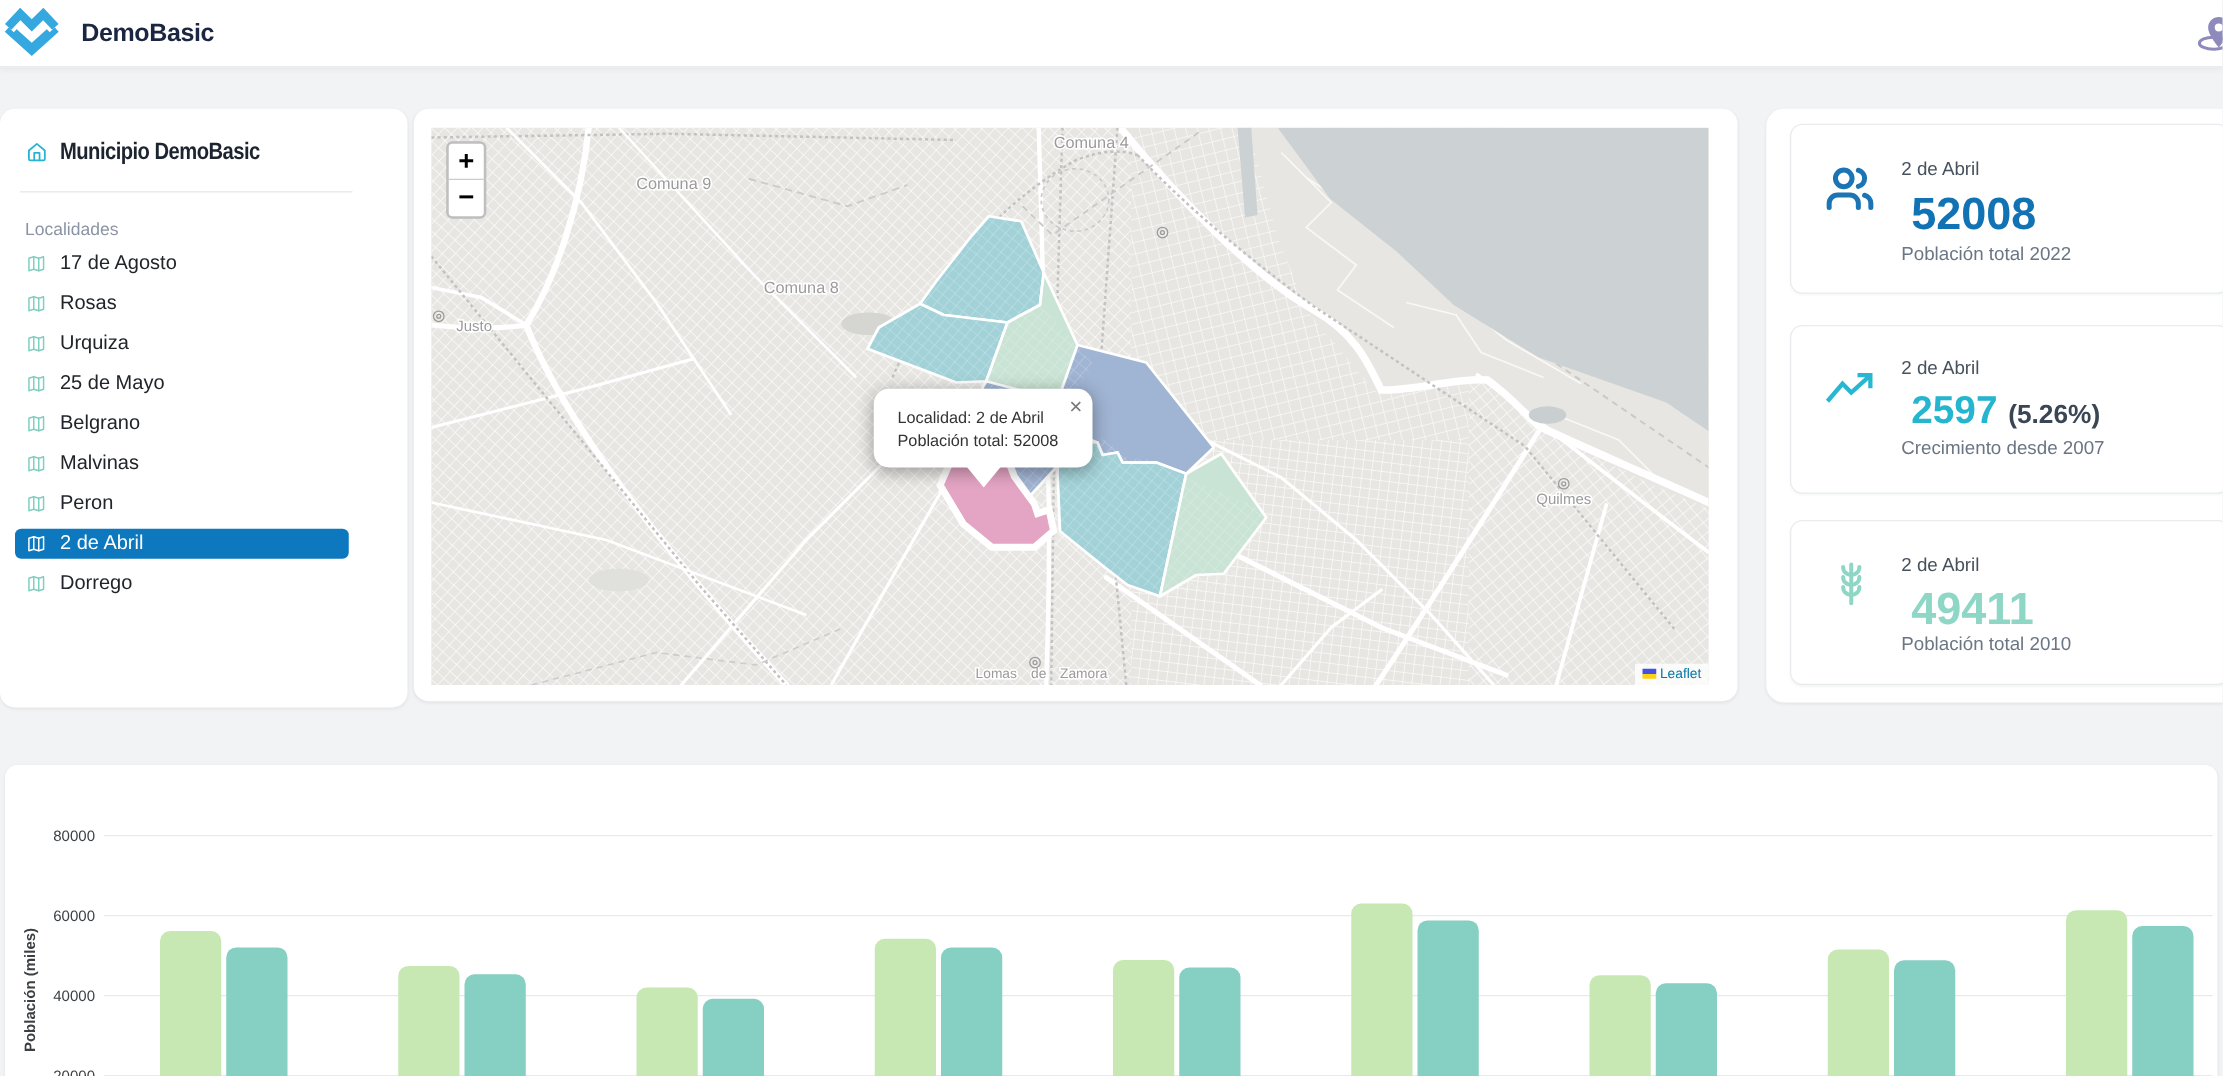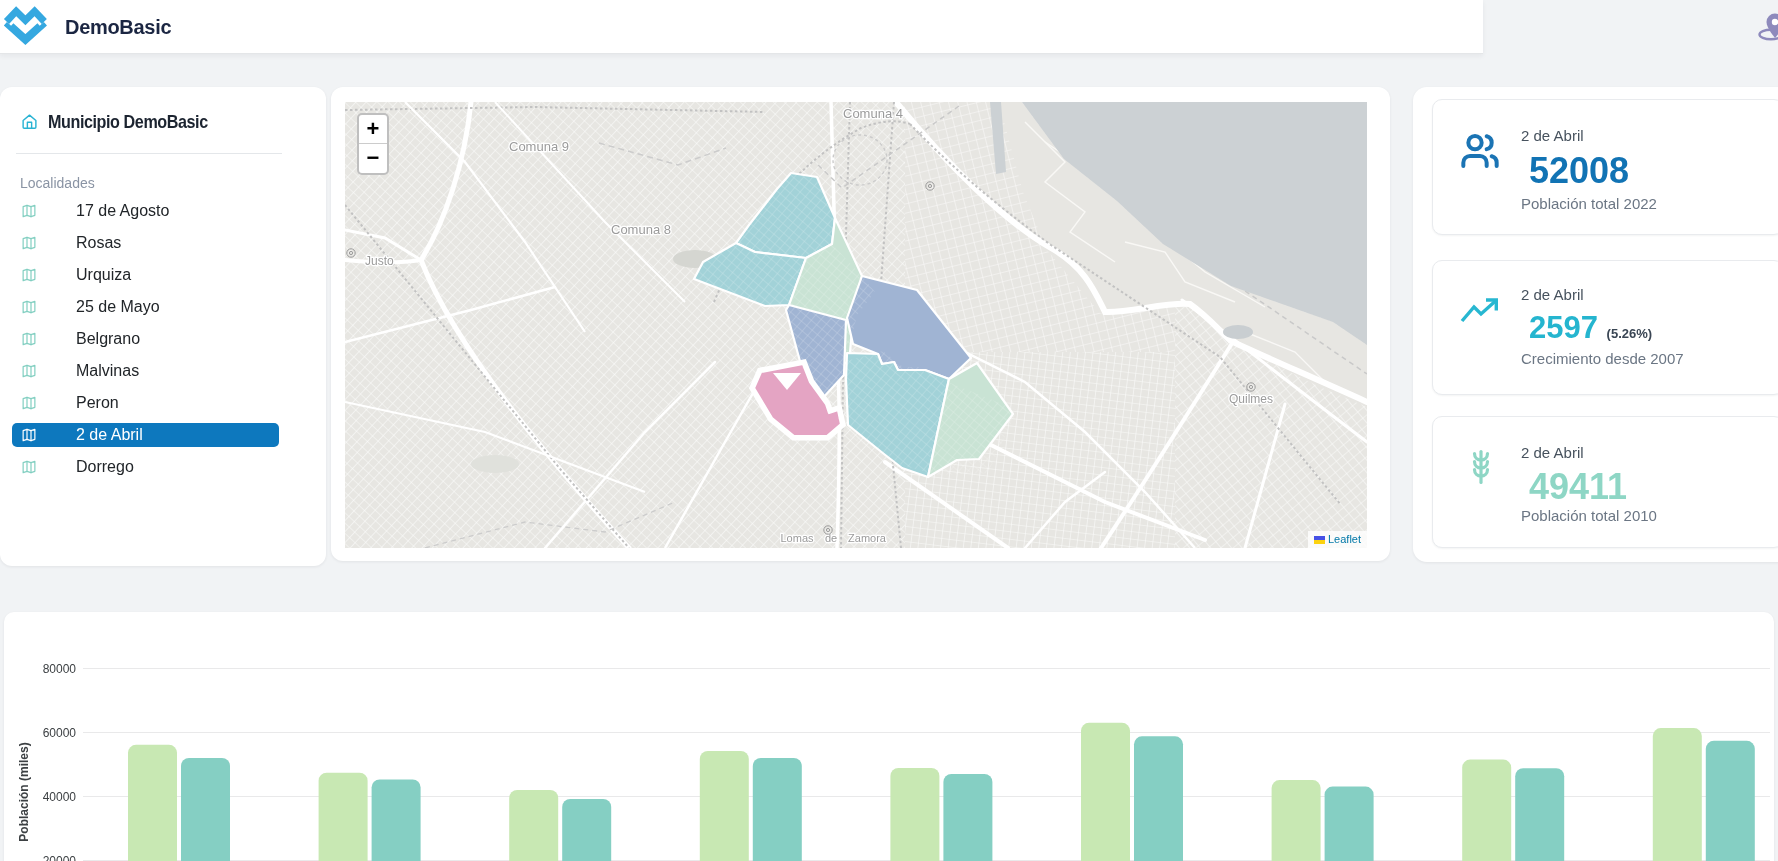--- a/index.html
+++ b/index.html
@@ -1,30 +1,30 @@
 <!DOCTYPE html>
 <html lang="es"><head>
 <meta charset="utf-8">
 <title>DemoBasic</title>
 <style>
   * { margin:0; padding:0; box-sizing:border-box; }
   html,body { width:1778px; height:861px; overflow:hidden; background:#f1f3f5;
     font-family:"Liberation Sans", sans-serif; position:relative; }
   .abs { position:absolute; }
-  header { position:absolute; left:0; top:0; width:1483px; height:54px; background:#fff;
+  header { position:absolute; left:0; top:0; width:1778px; height:54px; background:#fff;
     border-bottom:1px solid #e4e6e8; box-shadow:0 2px 5px rgba(30,40,50,.06); z-index:5; }
   .brand { position:absolute; left:65px; top:16px; font-size:20px; font-weight:700; color:#1b2642; letter-spacing:-0.3px; }
   .card { position:absolute; background:#fff; border-radius:12px;
     box-shadow:0 1px 3px rgba(25,30,40,.07); }
   
   #sidebar { left:0; top:87px; width:326px; height:479px; }
   .sb-title { position:absolute; left:48px; top:24px; font-size:19px; font-weight:700; color:#1c2430; letter-spacing:-0.5px; transform:scaleX(.85); transform-origin:0 50%; }
   .sb-div { position:absolute; left:16px; top:66px; width:266px; height:1px; background:#e4e7ea; }
   .sb-cap { position:absolute; left:20px; top:88px; font-size:14px; color:#8a94a4;text-align:right; }
-  .loc { position:absolute; left:48px; font-size:16px; color:#212529;margin-left:28px; }
+  .loc { position:absolute; left:48px; font-size:16px; color:#212529; }
   .icon { position:absolute; }
   .sel-bg { position:absolute; left:12px; top:336px; width:267px; height:24px;
     background:#0d78be; border-radius:5px; }
   
   #mapcard { left:331px; top:87px; width:1059px; height:474px; }
   #tiles { position:absolute; left:14px; top:15px; width:1022px; height:446px; overflow:hidden; }
   
   .zoomctl { position:absolute; left:12px; top:11px; width:32px; background:#fff;
     border:2px solid rgba(0,0,0,.25); border-radius:5px; z-index:4; }
   .zoomctl div { width:28px; height:29px; text-align:center; font-size:22px; font-weight:700;
@@ -40,21 +40,21 @@
     padding:2px 6px 0 6px; font-size:11px; color:#0078A8; z-index:4; }
   .flag { display:inline-block; width:11px; height:8px; vertical-align:-1px; margin-right:3px;
     background:linear-gradient(#4550e5 50%, #fcd20f 50%); }
   
   #rpanel { left:1413px; top:87px; width:380px; height:475px; border-radius:14px; }
   .scard { position:absolute; left:19px; width:352px; background:#fff; border:1px solid #e9ebee;
     border-radius:10px; box-shadow:0 1px 2px rgba(25,30,40,.05); }
   .s-l1 { position:absolute; left:88px; font-size:15px; color:#47525e; }
   .s-l2 { position:absolute; left:96px; font-size:36px; font-weight:700; }
   .s-l3 { position:absolute; left:88px; font-size:15px; color:#6b7684; }
-  .pct { font-size:13px; color:#3a4654;margin-top:19px; }
+  .pct { font-size:21px; color:#3a4654;margin-top:19px; }
   
   #chartcard { left:4px; top:612px; width:1770px; height:400px; border-radius:10px; }
 </style>
 </head>
 <body>
 <header>
   <svg class="abs" style="left:3px;top:6px" width="46" height="44" viewBox="0 0 46 44">
     <path d="M3.5 16.5 L22.4 33.5 L41.3 16.5" fill="none" stroke="#35a8e0" stroke-width="8" stroke-linejoin="miter"></path>
     <path d="M3.5 15.5 L13.2 5.2 L22.4 14.3 L31.6 5.2 L41.3 15.5" fill="none" stroke="#fff" stroke-width="12.5" stroke-linejoin="miter"></path>
     <path d="M3.5 15.5 L13.2 5.2 L22.4 14.3 L31.6 5.2 L41.3 15.5" fill="none" stroke="#35a8e0" stroke-width="7" stroke-linejoin="miter"></path>
@@ -222,20 +222,24 @@
 <circle cx="906" cy="285" r="1.6" fill="none" stroke="#9b9b9b" stroke-width="1"></circle>
 <circle cx="483" cy="428" r="4.2" fill="none" stroke="#9b9b9b" stroke-width="1"></circle>
 <circle cx="483" cy="428" r="1.6" fill="none" stroke="#9b9b9b" stroke-width="1"></circle>
 <circle cx="585" cy="84" r="4.2" fill="none" stroke="#9b9b9b" stroke-width="1"></circle>
 <circle cx="585" cy="84" r="1.6" fill="none" stroke="#9b9b9b" stroke-width="1"></circle>
 </svg>
     <div class="zoomctl">
         <div>+</div>
         <div>−</div>
       </div>
+    <div class="popup">
+      <div class="txt">Localidad: 2 de Abril<br>Población total: 52008</div>
+      <div class="x">×</div>
+    </div>
     <div class="tail"></div>
     <div class="attrib"><span class="flag"></span>Leaflet</div>
   </div>
 </div>
 
 <div id="rpanel" class="card">
   <div class="scard" style="top:12px;height:136px">
       <svg class="icon" style="left:27px;top:31px" width="40" height="40" viewBox="0 0 24 24" fill="none" stroke="#1b74b4" stroke-width="2.4" stroke-linecap="round" stroke-linejoin="round">
         <path d="M16 21v-2a4 4 0 0 0-4-4H6a4 4 0 0 0-4 4v2"></path>
         <circle cx="9" cy="7" r="4"></circle>

